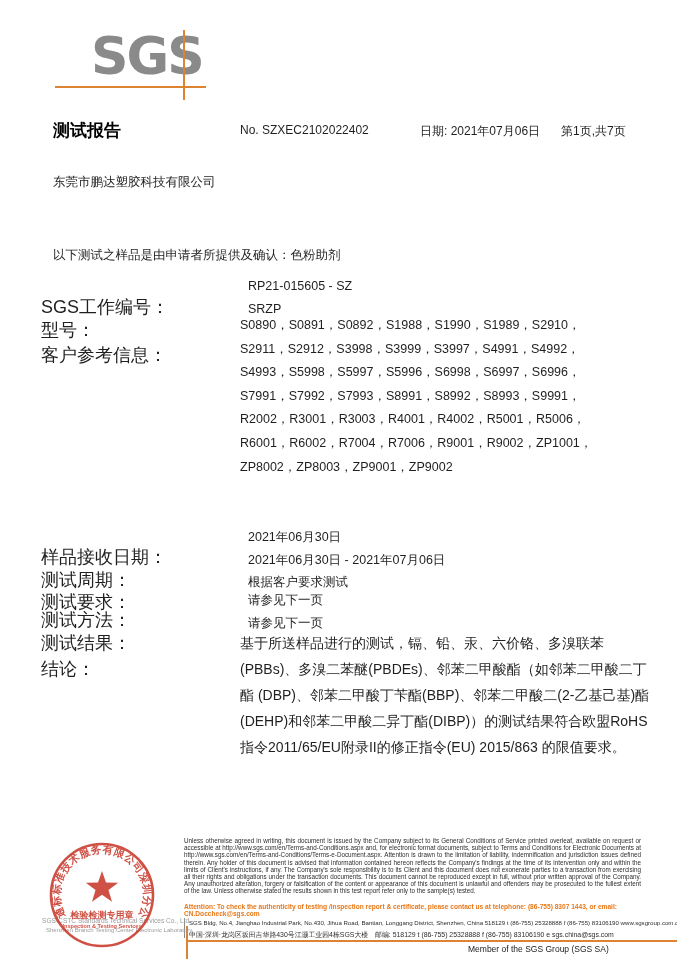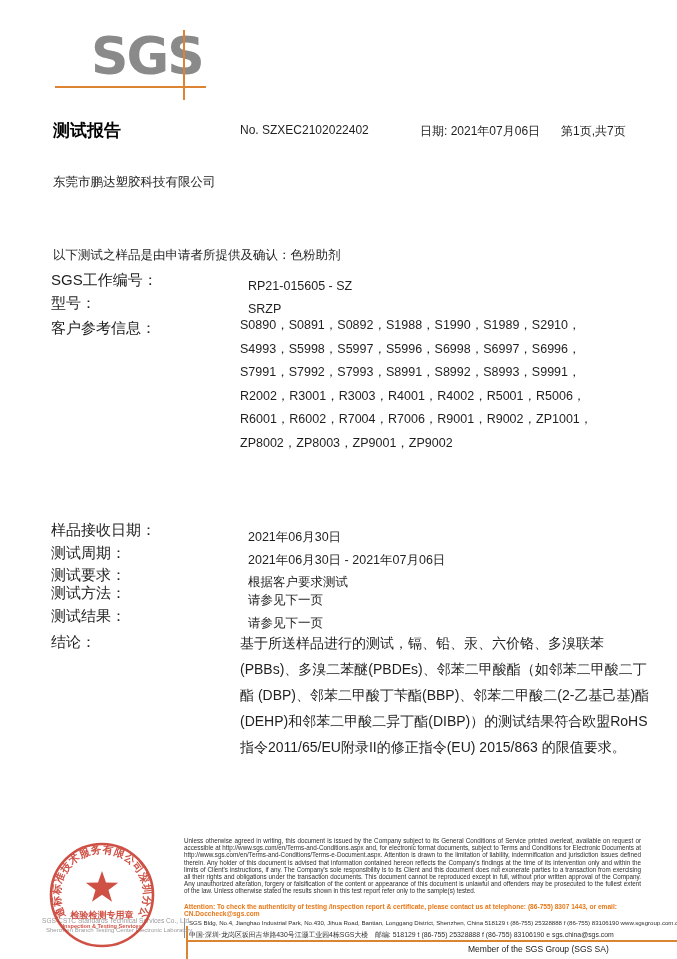--- a/index.html
+++ b/index.html
@@ -18,21 +18,21 @@
   .cross-v { position:absolute; left:183px; top:30px; width:2px; height:70px; background:#dd8433; }
   .cross-h { position:absolute; left:55px; top:86px; width:151px; height:2px; background:#dd8433; }
   .report-title { position:absolute; left:53px; top:119px; font-size:17px; font-weight:bold; color:#000000; }
   .report-no   { position:absolute; left:240px; top:123px; font-size:12px; }
   .report-date { position:absolute; left:420px; top:123px; font-size:12px; }
   .report-page { position:absolute; left:561px; top:123px; font-size:12px; }
   .applicant-name { position:absolute; left:53px; top:158px; font-size:12.5px;margin-top:16px; }
   .applicant-addr { position:absolute; left:53px; top:181px; font-size:12.5px; }
   
   .intro { position:absolute; left:53px; top:247px; font-size:12.5px; }
-  .lbl { position:absolute; left:51px; font-size:15px; }
+  .lbl { position:absolute; left:41px; font-size:18px;margin-top:24px; }
   .val { position:absolute; left:248px; font-size:12.5px;margin-top:8px; }
   .ref-lines { position:absolute; left:240px; top:314px; font-size:12.5px; }
   .ref-lines div { height:23.6px; line-height:23.6px; white-space:nowrap; }
   .conclusion-text {
     position:absolute; left:240px; top:630px; width:414px;
     font-size:14px; line-height:26px;
   }
   
   .footer-legal {
     position:absolute; left:184px; top:837px; width:457px;
@@ -73,20 +73,21 @@
 
   <div class="lbl" style="top:271px">SGS工作编号：</div>
   <div class="val" style="top:271px">RP21-015605 - SZ</div>
 
   <div class="lbl" style="top:294px">型号：</div>
   <div class="val" style="top:294px">SRZP</div>
 
   <div class="lbl" style="top:319px">客户参考信息：</div>
   <div class="ref-lines">
     <div>S0890，S0891，S0892，S1988，S1990，S1989，S2910，</div>
+    <div>S2911，S2912，S3998，S3999，S3997，S4991，S4992，</div>
     <div>S4993，S5998，S5997，S5996，S6998，S6997，S6996，</div>
     <div>S7991，S7992，S7993，S8991，S8992，S8993，S9991，</div>
     <div>R2002，R3001，R3003，R4001，R4002，R5001，R5006，</div>
     <div>R6001，R6002，R7004，R7006，R9001，R9002，ZP1001，</div>
     <div>ZP8002，ZP8003，ZP9001，ZP9002</div>
   </div>
 
   <div class="lbl" style="top:521px">样品接收日期：</div>
   <div class="val" style="top:521px">2021年06月30日</div>
 

